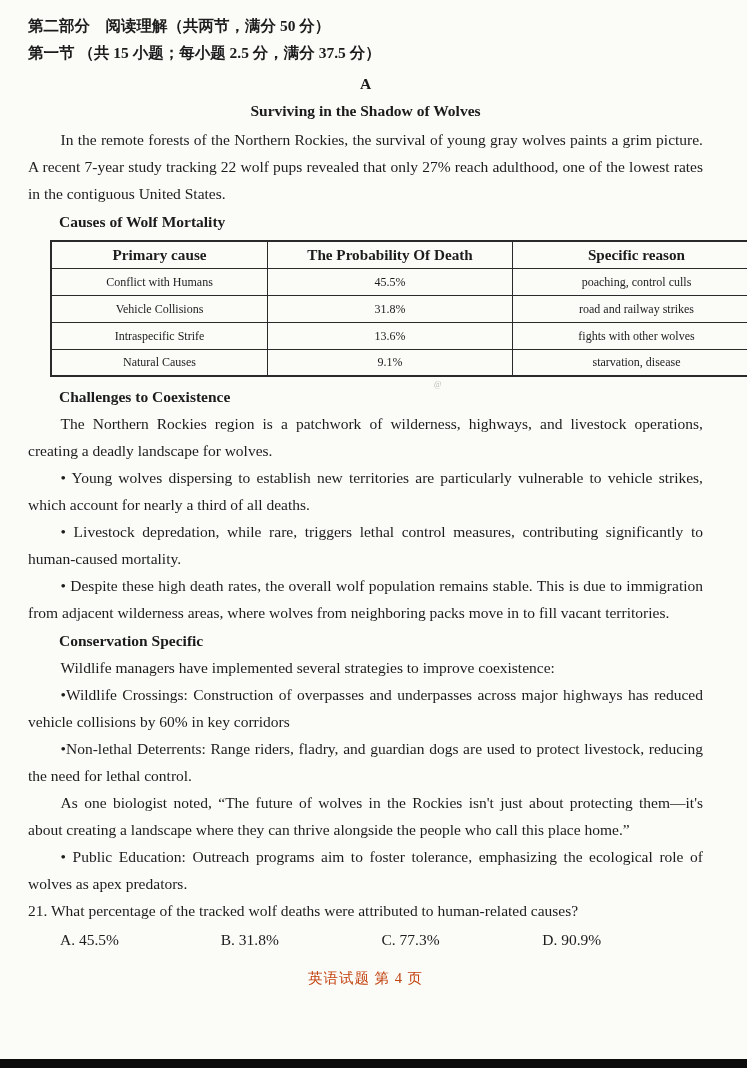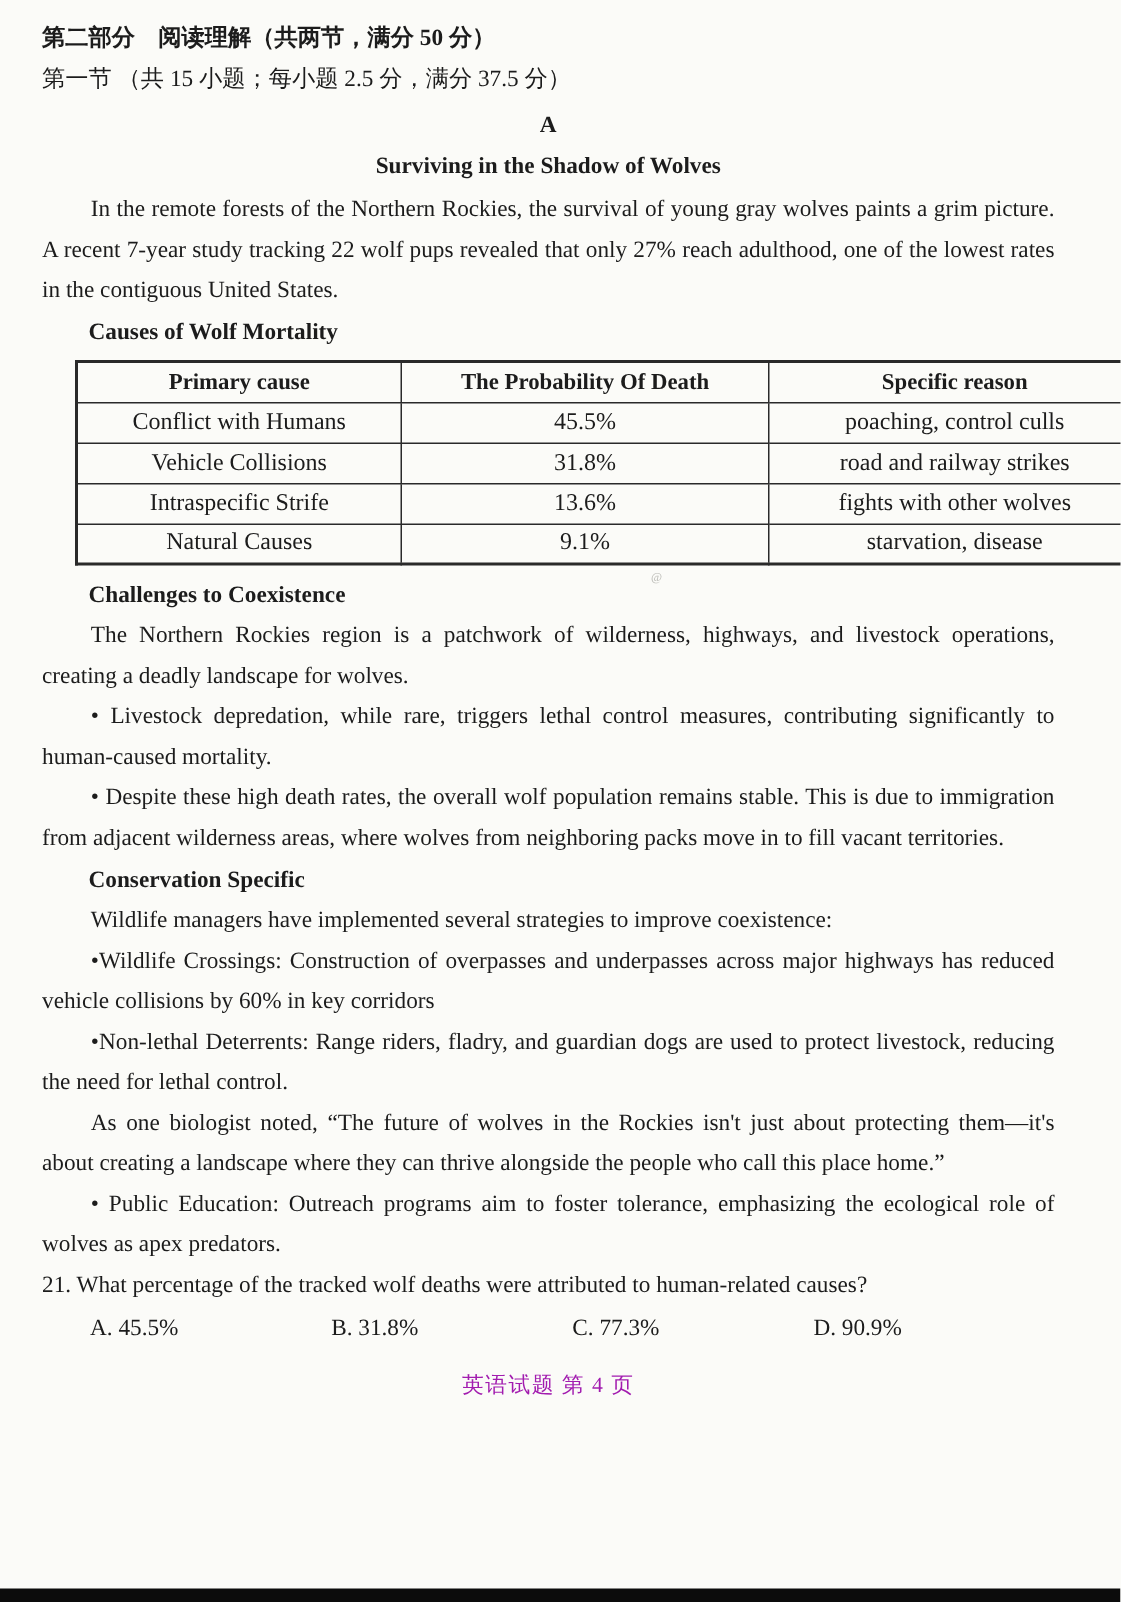--- a/index.html
+++ b/index.html
@@ -10,21 +10,21 @@
     color: #1c1c1c;
     overflow: hidden;
     position: relative;
   }
   .page {
     padding: 12px 44px 0 28px;
     font-size: 15.5px;
     line-height: 27px;
   }
   .cn-bold { font-weight: bold; font-size: 15.5px; }
-  .cn-normal { font-weight: normal; }
+  .cn-normal { font-weight: bold; }
   .indent-1 { text-indent: 2em; }
   .center { text-align: center; }
   .bold { font-weight: bold; }
   .para {
     text-align: justify;
     text-indent: 2.1em;
   }
   .para-flush { text-align: justify; }
   .subheading {
     font-weight: bold;
@@ -36,38 +36,38 @@
   table.mortality {
     border-collapse: collapse;
     width: 712px;
     margin: 5px 0 6px 22px;
     table-layout: fixed;
   }
   table.mortality th, table.mortality td {
     border: 1.4px solid #2a2a2a;
     text-align: center;
     height: 27px;
-    font-size: 16px;
+    font-size: 12px;
     padding: 0 4px;
     line-height: 22px;
   }
   table.mortality { border: 2px solid #2a2a2a; }
   table.mortality th { font-weight: bold; font-size: 15.2px; }
   col.c1 { width: 30.5%; }
   col.c2 { width: 34.5%; }
   col.c3 { width: 35%; }
   .options-row {
     display: flex;
     padding-left: 32px;
     margin-top: 2px;
   }
   .options-row .opt { width: 25%; }
   .footer {
     text-align: center;
-    color: #a21caf;
+    color: #c2410c;
     font-size: 14.5px;
     margin-top: 12px;
     letter-spacing: 1px;
   }
   .bottom-bar {
     position: absolute;
     bottom: 0; left: 0;
     width: 100%; height: 9px;
     background: #0c0c0c;
   }
@@ -130,20 +130,21 @@
       <td>9.1%</td>
       <td>starvation, disease</td>
     </tr>
   </tbody>
     </table>
 
   <div class="subheading">Challenges to Coexistence</div>
 
   <div class="para">The Northern Rockies region is a patchwork of wilderness, highways, and livestock operations, creating a deadly landscape for wolves.</div>
 
+  <div class="para">• Young wolves dispersing to establish new territories are particularly vulnerable to vehicle strikes, which account for nearly a third of all deaths.</div>
   <div class="para">• Livestock depredation, while rare, triggers lethal control measures, contributing significantly to human-caused mortality.</div>
   <div class="para">• Despite these high death rates, the overall wolf population remains stable. This is due to immigration from adjacent wilderness areas, where wolves from neighboring packs move in to fill vacant territories.</div>
 
   <div class="subheading">Conservation Specific</div>
 
   <div class="para">Wildlife managers have implemented several strategies to improve coexistence:</div>
 
   <div class="para">•Wildlife Crossings: Construction of overpasses and underpasses across major highways has reduced vehicle collisions by 60% in key corridors</div>
   <div class="para">•Non-lethal Deterrents: Range riders, fladry, and guardian dogs are used to protect livestock, reducing the need for lethal control.</div>
   <div class="para">As one biologist noted, “The future of wolves in the Rockies isn't just about protecting them—it's about creating a landscape where they can thrive alongside the people who call this place home.”</div>

